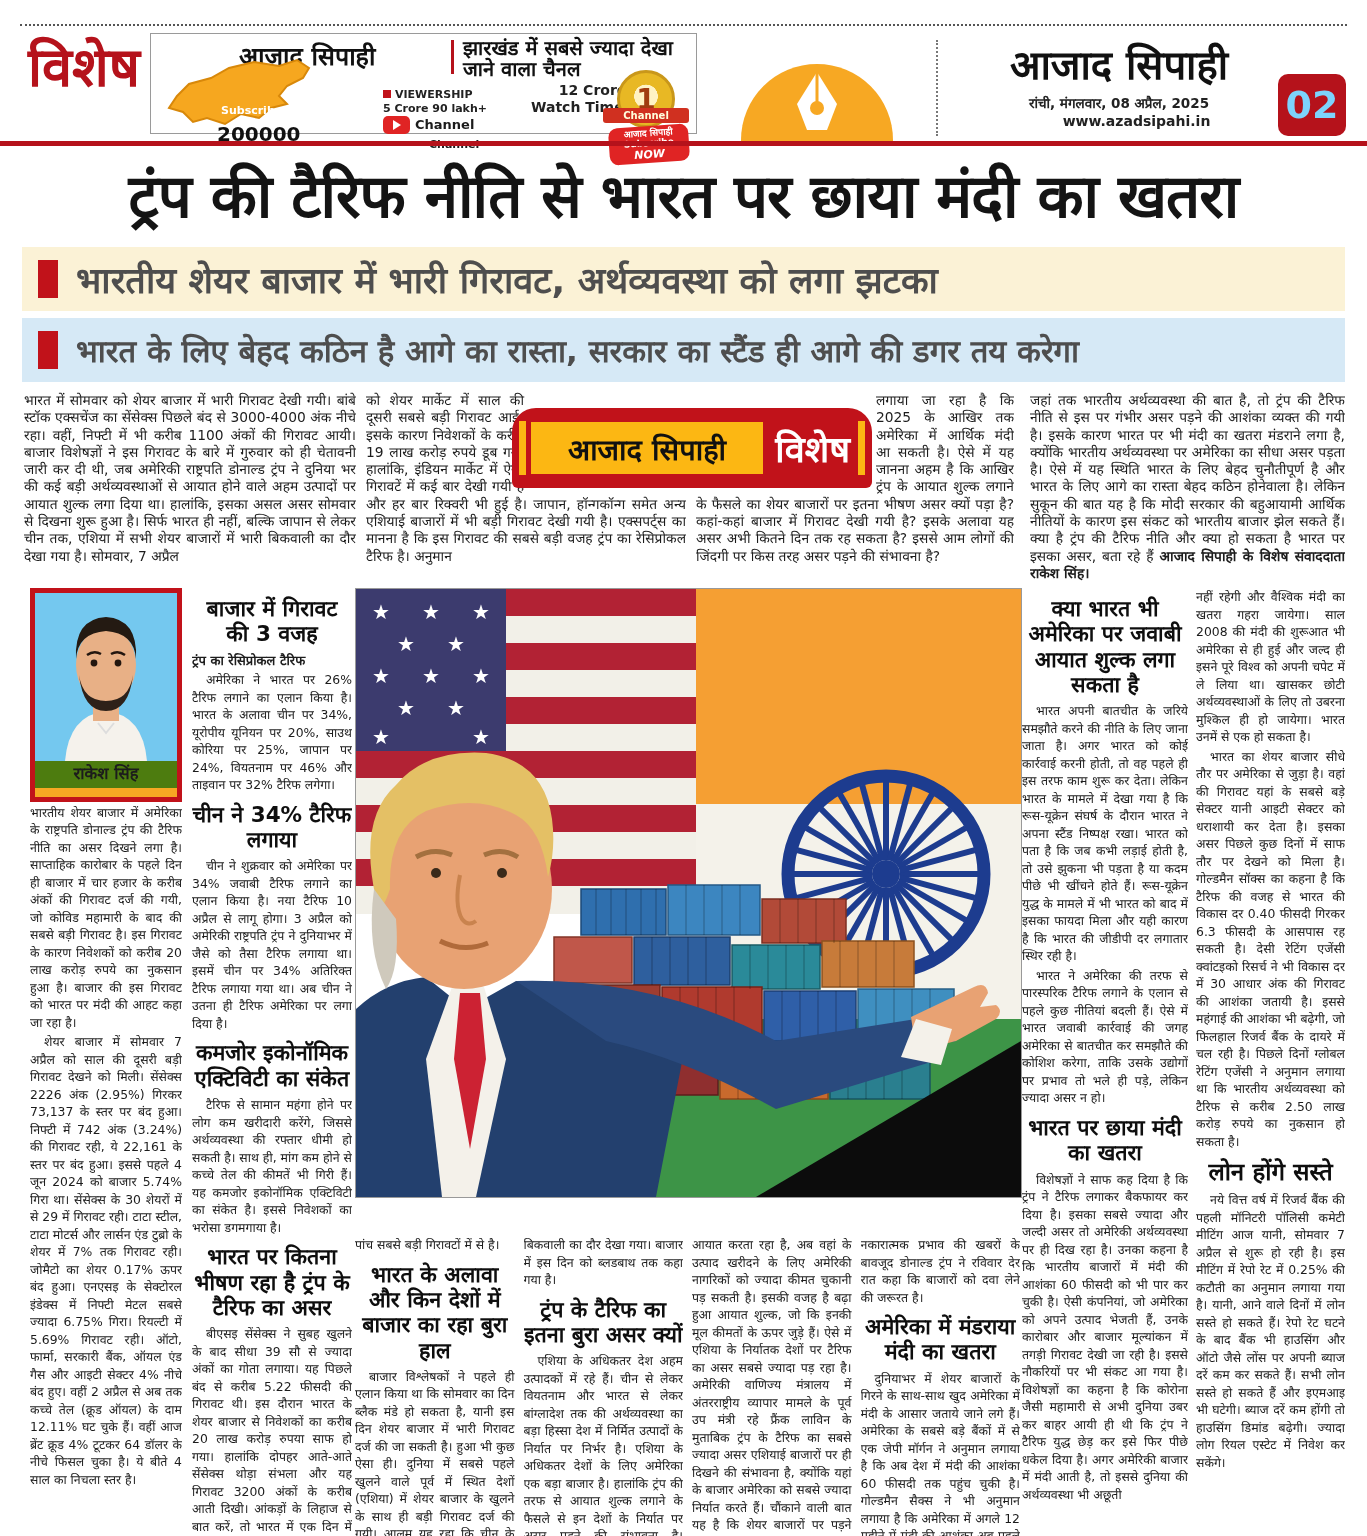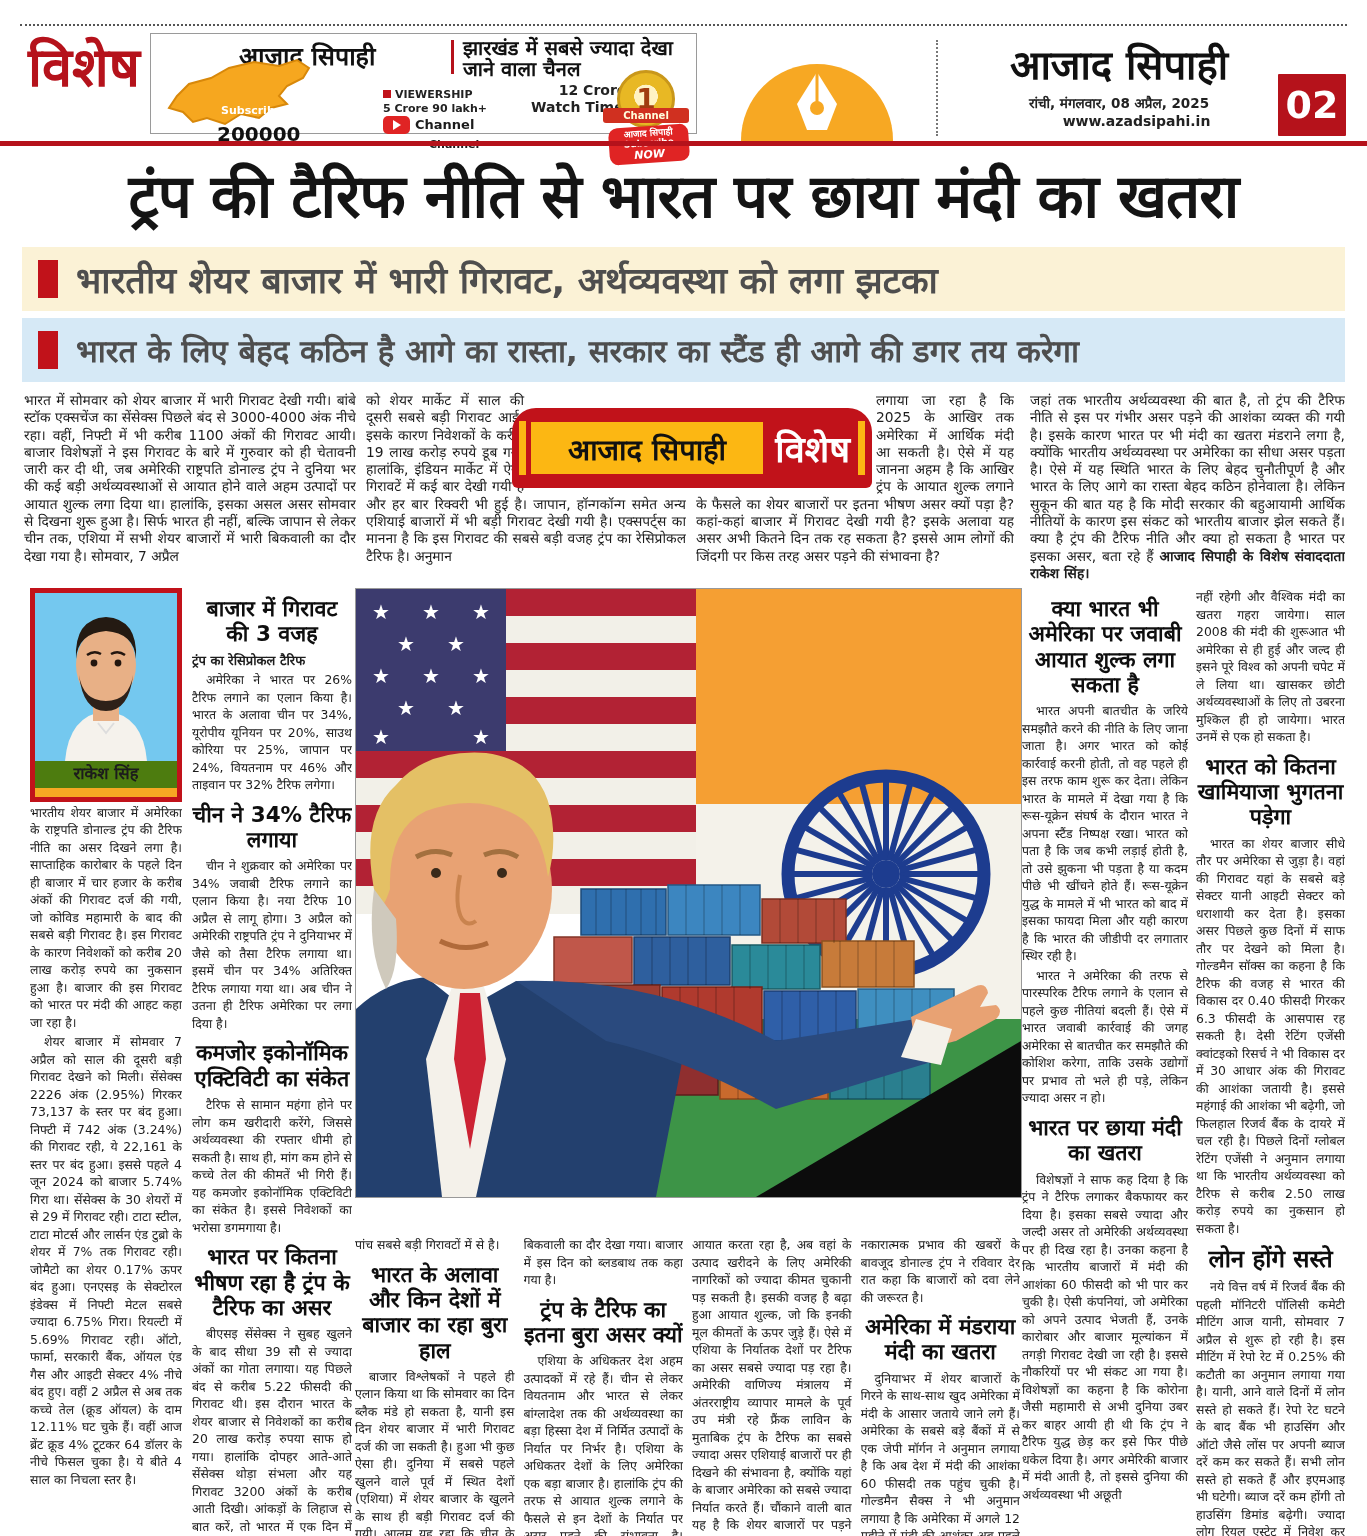--- a/index.html
+++ b/index.html
@@ -31,21 +31,21 @@
   .award-ribbon{position:absolute;left:0;top:38px;width:86px;height:15px;background:#d03020;color:#ffd;
       font-size:10px;font-weight:800;text-align:center;line-height:15px;border-radius:3px;}
   .subscribe{position:absolute;left:6px;top:56px;width:80px;background:#e02424;color:#fff;border-radius:9px;
       text-align:center;font-size:9px;font-weight:800;line-height:1.15;padding:2px 0;transform:rotate(-4deg);}
   .subscribe .now{font-size:11px;font-style:italic;color:#fff;}
   .pen-dome{left:741px;top:64px;width:152px;height:78px;background:#f7a823;border-radius:152px 152px 0 0;}
   .mast-dotted{left:936px;top:40px;height:96px;border-left:2px dotted #777;width:0;}
   .mast-title{left:985px;top:36px;width:268px;font-size:40px;font-weight:800;color:#111;text-align:center;}
   .mast-date{left:985px;top:94px;width:268px;font-size:13.5px;font-weight:800;text-align:center;color:#222;}
   .mast-site{left:1020px;top:113px;width:233px;font-size:14px;font-weight:800;text-align:center;color:#222;}
-  .page-num{left:1278px;top:74px;width:68px;height:62px;background:#b5121b;color:#ffffff;border-radius:1px;
+  .page-num{left:1278px;top:74px;width:68px;height:62px;background:#b5121b;color:#7dd3fc;border-radius:10px;
       display:flex;align-items:center;justify-content:center;font-size:38px;font-weight:900;}
   .red-rule{left:0;top:141px;width:1367px;height:5px;background:#b5121b;}
   
   .headline{left:10px;top:149px;width:1347px;text-align:center;font-size:60px;font-weight:900;color:#141414;
       letter-spacing:-1px;line-height:95px;white-space:nowrap;}
   .subhead{left:22px;width:1323px;height:64px;display:flex;align-items:center;}
   .sub1{top:247px;background:#fbf2d6;}
   .sub2{top:318px;background:#d6e9f6;}
   .sq-bullet{width:20px;height:38px;background:#c1121a;margin:0 18px 0 16px;flex:none;}
   .subhead .t{font-weight:800;color:#4e4e4e;}
@@ -366,19 +366,18 @@
   <div class="abs col colC art">
     <div class="h-big">क्या भारत भी अमेरिका पर जवाबी आयात शुल्क लगा सकता है</div>
     <p class="ind">भारत अपनी बातचीत के जरिये समझौते करने की नीति के लिए जाना जाता है। अगर भारत को कोई कार्रवाई करनी होती, तो वह पहले ही इस तरफ काम शुरू कर देता। लेकिन भारत के मामले में देखा गया है कि रूस-यूक्रेन संघर्ष के दौरान भारत ने अपना स्टैंड निष्पक्ष रखा। भारत को पता है कि जब कभी लड़ाई होती है, तो उसे झुकना भी पड़ता है या कदम पीछे भी खींचने होते हैं। रूस-यूक्रेन युद्ध के मामले में भी भारत को बाद में इसका फायदा मिला और यही कारण है कि भारत की जीडीपी दर लगातार स्थिर रही है।</p>
     <p class="ind">भारत ने अमेरिका की तरफ से पारस्परिक टैरिफ लगाने के एलान से पहले कुछ नीतियां बदली हैं। ऐसे में भारत जवाबी कार्रवाई की जगह अमेरिका से बातचीत कर समझौते की कोशिश करेगा, ताकि उसके उद्योगों पर प्रभाव तो भले ही पड़े, लेकिन ज्यादा असर न हो।</p>
     <div class="h-big">भारत पर छाया मंदी का खतरा</div>
     <p class="ind">विशेषज्ञों ने साफ कह दिया है कि ट्रंप ने टैरिफ लगाकर बैकफायर कर दिया है। इसका सबसे ज्यादा और जल्दी असर तो अमेरिकी अर्थव्यवस्था पर ही दिख रहा है। उनका कहना है कि भारतीय बाजारों में मंदी की आशंका 60 फीसदी को भी पार कर चुकी है। ऐसी कंपनियां, जो अमेरिका को अपने उत्पाद भेजती हैं, उनके कारोबार और बाजार मूल्यांकन में तगड़ी गिरावट देखी जा रही है। इससे नौकरियों पर भी संकट आ गया है। विशेषज्ञों का कहना है कि कोरोना जैसी महामारी से अभी दुनिया उबर कर बाहर आयी ही थी कि ट्रंप ने टैरिफ युद्ध छेड़ कर इसे फिर पीछे धकेल दिया है। अगर अमेरिकी बाजार में मंदी आती है, तो इससे दुनिया की अर्थव्यवस्था भी अछूती</p>
   </div>
 
   <div class="abs col colD art">
     <p>नहीं रहेगी और वैश्विक मंदी का खतरा गहरा जायेगा। साल 2008 की मंदी की शुरूआत भी अमेरिका से ही हुई और जल्द ही इसने पूरे विश्व को अपनी चपेट में ले लिया था। खासकर छोटी अर्थव्यवस्थाओं के लिए तो उबरना मुश्किल ही हो जायेगा। भारत उनमें से एक हो सकता है।</p>
-    <div class="h-big">भारत को कितना खामियाजा भुगतना पड़ेगा</div>
     <p class="ind">भारत का शेयर बाजार सीधे तौर पर अमेरिका से जुड़ा है। वहां की गिरावट यहां के सबसे बड़े सेक्टर यानी आइटी सेक्टर को धराशायी कर देता है। इसका असर पिछले कुछ दिनों में साफ तौर पर देखने को मिला है। गोल्डमैन सॉक्स का कहना है कि टैरिफ की वजह से भारत की विकास दर 0.40 फीसदी गिरकर 6.3 फीसदी के आसपास रह सकती है। देसी रेटिंग एजेंसी क्वांटइको रिसर्च ने भी विकास दर में 30 आधार अंक की गिरावट की आशंका जतायी है। इससे महंगाई की आशंका भी बढ़ेगी, जो फिलहाल रिजर्व बैंक के दायरे में चल रही है। पिछले दिनों ग्लोबल रेटिंग एजेंसी ने अनुमान लगाया था कि भारतीय अर्थव्यवस्था को टैरिफ से करीब 2.50 लाख करोड़ रुपये का नुकसान हो सकता है।</p>
     <div class="h-big h-huge">लोन होंगे सस्ते</div>
     <p class="ind">नये वित्त वर्ष में रिजर्व बैंक की पहली मॉनिटरी पॉलिसी कमेटी मीटिंग आज यानी, सोमवार 7 अप्रैल से शुरू हो रही है। इस मीटिंग में रेपो रेट में 0.25% की कटौती का अनुमान लगाया गया है। यानी, आने वाले दिनों में लोन सस्ते हो सकते हैं। रेपो रेट घटने के बाद बैंक भी हाउसिंग और ऑटो जैसे लोंस पर अपनी ब्याज दरें कम कर सकते हैं। सभी लोन सस्ते हो सकते हैं और इएमआइ भी घटेगी। ब्याज दरें कम होंगी तो हाउसिंग डिमांड बढ़ेगी। ज्यादा लोग रियल एस्टेट में निवेश कर सकेंगे।</p>
   </div>
 
 </div>
 
 </body></html>

